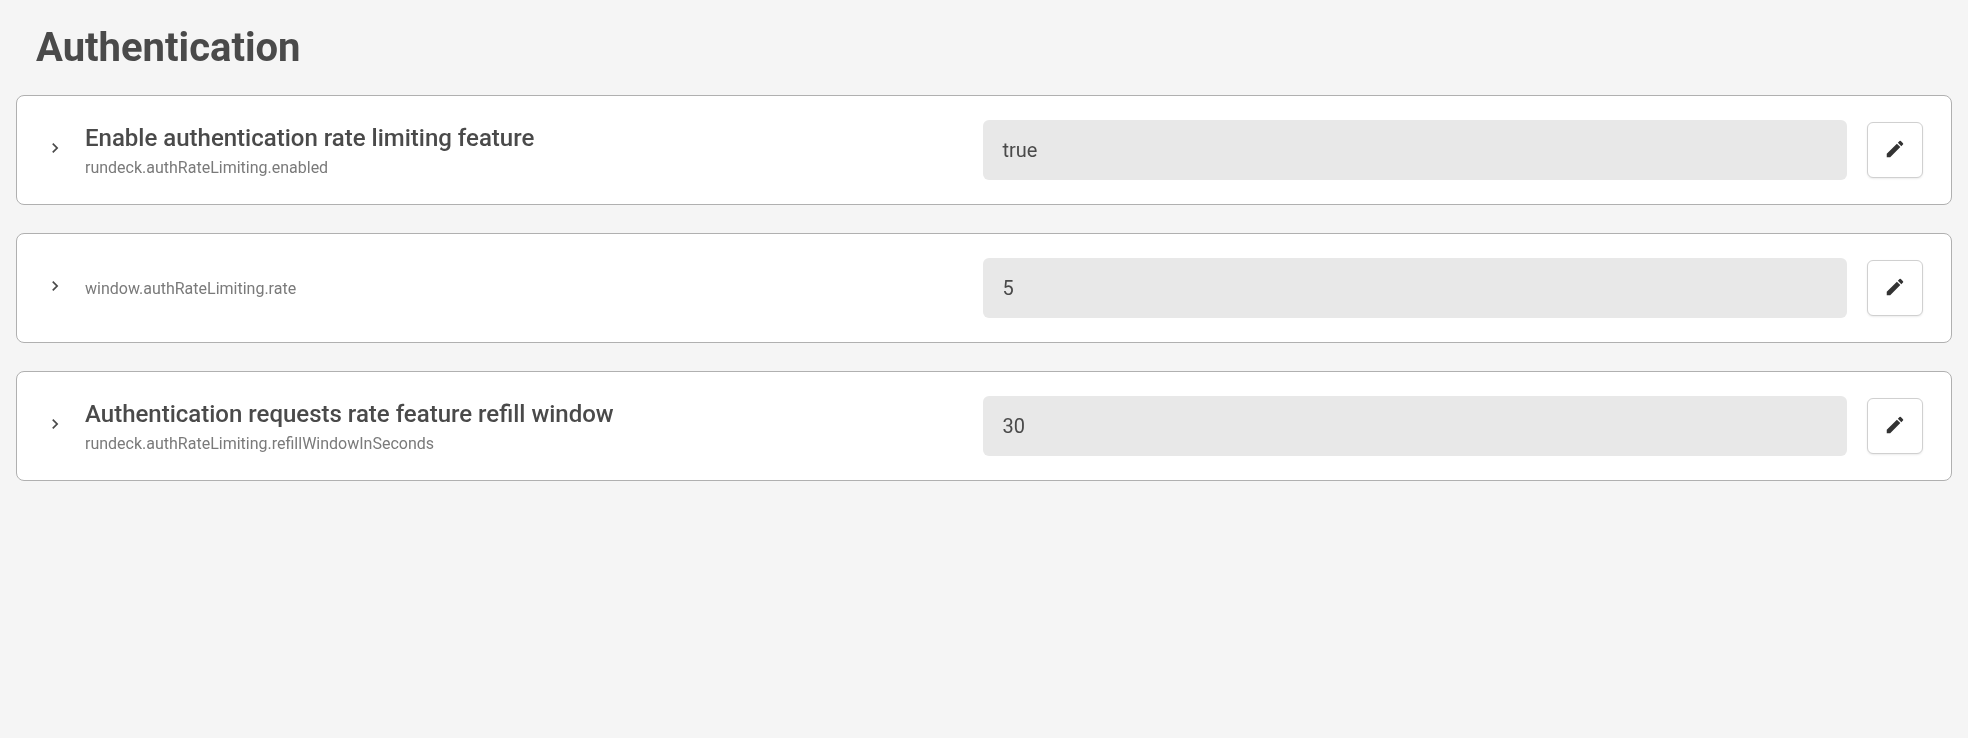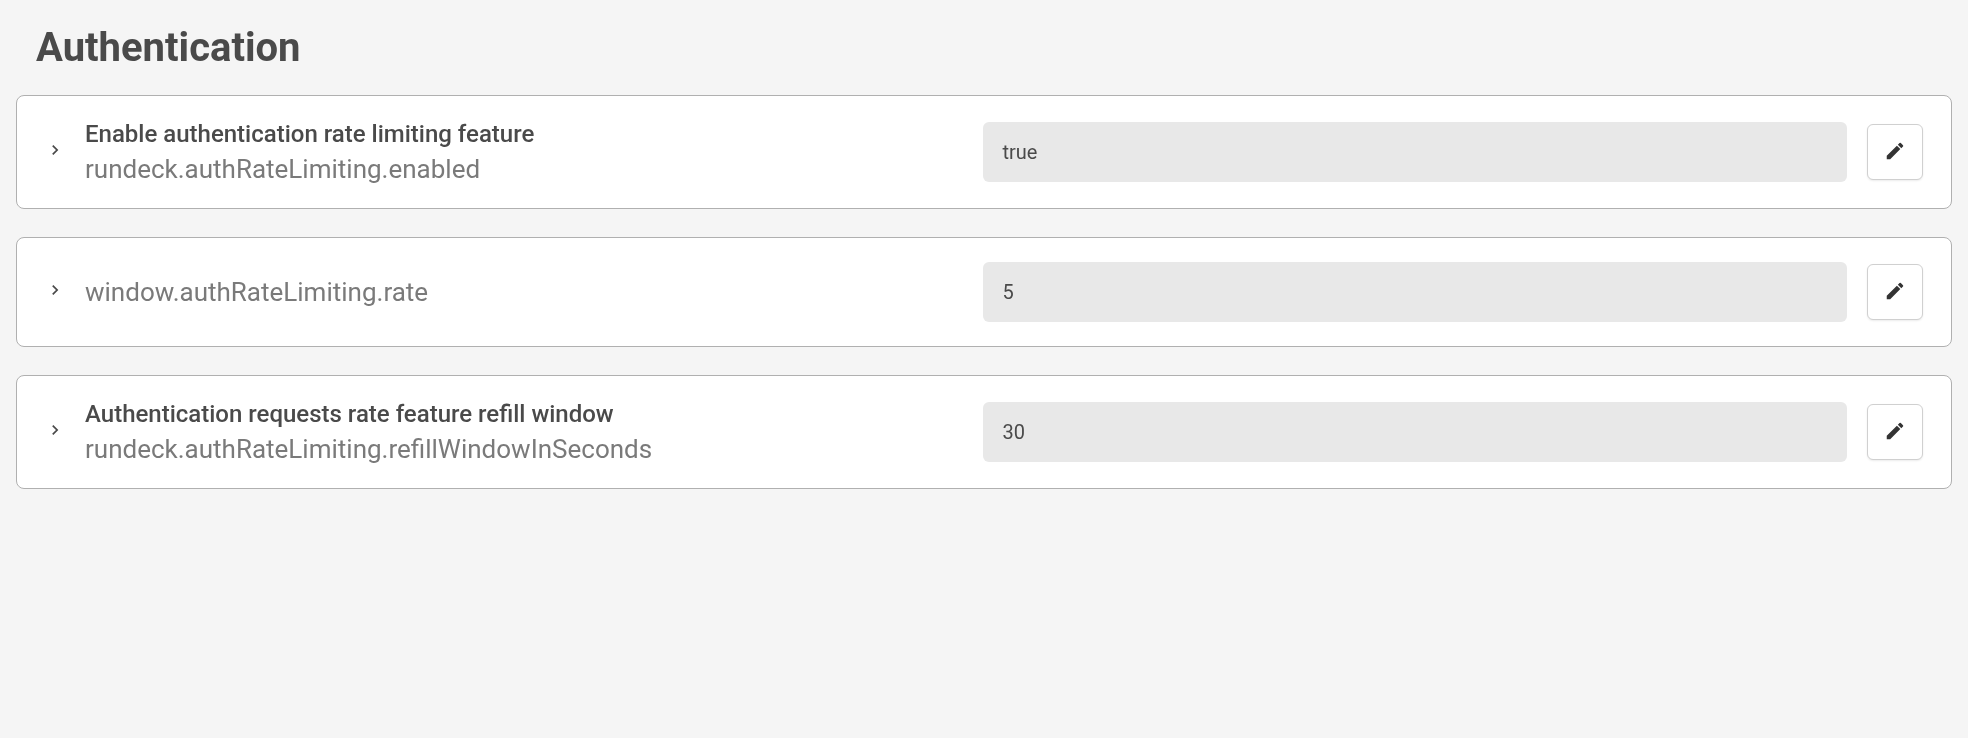--- a/index.html
+++ b/index.html
@@ -46,21 +46,21 @@
       flex: 1 1 45%;
       padding-right: 20px;
     }
     .setting-label {
       font-size: 24px;
       color: #4a4a4a;
       font-weight: 500;
       margin-bottom: 6px;
     }
     .setting-key {
-      font-size: 26px;
+      font-size: 16px;
       color: #7a7a7a;
       font-weight: 400;
     }
     .setting-value {
       flex: 1 1 45%;
       background-color: #e8e8e8;
       border-radius: 6px;
       padding: 18px 20px;
       font-size: 20px;
       color: #4a4a4a;

